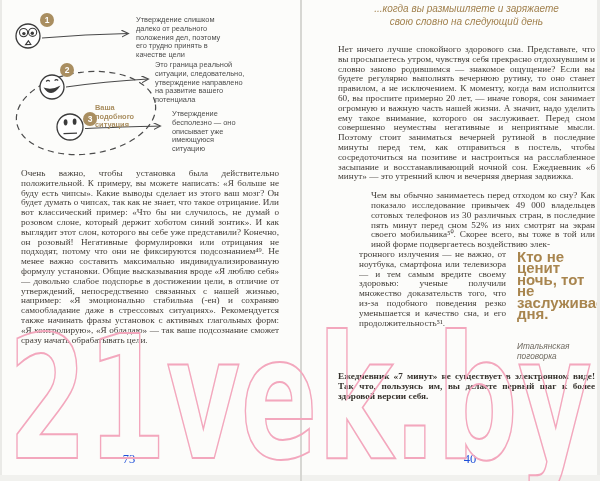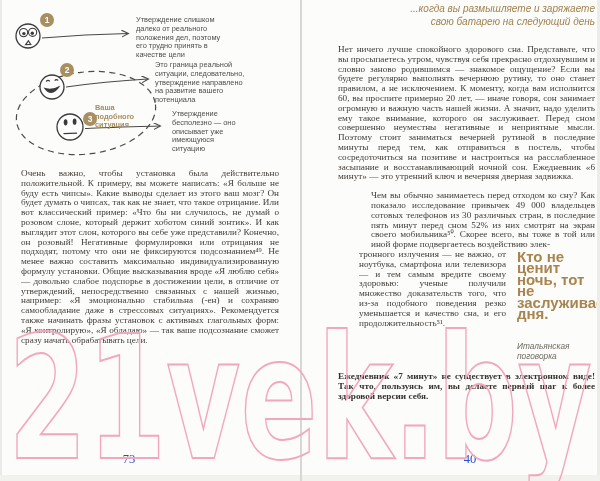--- a/index.html
+++ b/index.html
@@ -29,21 +29,21 @@
   .situation-label{position:absolute;left:95px;top:104px;width:58px;
          font-family:"Liberation Sans",sans-serif;font-weight:bold;font-size:7.4px;
          line-height:8.6px;color:#a98e60;}
   .left-body{margin:2px 0 0 3px;width:258px;font-size:9.2px;line-height:9.8px;
          text-align:justify;hyphens:auto;padding-left:18px;}
 
   
   .right-page{position:absolute;left:338px;top:0;width:257px;height:481px;}
   .chapter-title{margin-top:42px;text-align:center;font-family:"Liberation Sans",sans-serif;
          font-weight:bold;font-size:19px;line-height:22px;color:#a1814e;}
-  .chapter-subtitle{margin-top:3px;text-align:right;font-family:"Liberation Sans",sans-serif;
+  .chapter-subtitle{margin-top:3px;text-align:center;font-family:"Liberation Sans",sans-serif;
          font-style:italic;font-size:10px;line-height:12.5px;color:#a1814e;}
   .rp-para{font-size:9.2px;line-height:9.8px;text-align:justify;hyphens:auto;}
   .para1{margin-top:17px;}
   .para2-wide{margin-top:9px;margin-left:33px;}
   .narrow-row{display:flex;align-items:flex-start;}
   .para2-narrow{width:168px;margin-left:21px;}
   .quote-box{width:78px;margin-left:11px;padding-top:1px;}
   .quote-text{font-family:"Liberation Sans",sans-serif;font-weight:600;font-size:15px;
          line-height:11.5px;color:#a8854e;}
   .quote-attr{margin-top:21px;font-family:"Liberation Sans",sans-serif;font-style:italic;
@@ -114,21 +114,21 @@
       <div class="annot annot2">Это граница реальной ситуации, следовательно, утверждение направлено на развитие вашего потенциала</div>
       <div class="annot annot3">Утверждение бесполезно — оно описывает уже имеющуюся ситуацию</div>
     </div>
 
     <div class="left-body">Очень важно, чтобы установка была действительно положительной. К примеру, вы можете написать: «Я больше не буду есть чипсы». Какие выводы сделает из этого ваш мозг? Он будет думать о чипсах, так как не знает, что такое отрицание. Или вот классический пример: «Что бы ни случилось, не думай о розовом слоне, который держит хоботом синий зонтик». И как выглядит этот слон, которого вы себе уже представили? Конечно, он розовый! Негативные формулировки или отрицания не подходят, потому что они не фиксируются подсознанием⁴⁹. Не менее важно составить максимально индивидуализированную формулу установки. Общие высказывания вроде «Я люблю себя» — довольно слабое подспорье в достижении цели, в отличие от утверждений, непосредственно связанных с нашей жизнью, например: «Я эмоционально стабильна (-ен) и сохраняю самообладание даже в стрессовых ситуациях». Рекомендуется также начинать фразы установок с активных глагольных форм: «Я контролирую», «Я обладаю» — так ваше подсознание сможет сразу начать обрабатывать цели.</div>
   </div>
 
   <div class="right-page">
     <div class="chapter-subtitle">
       <div>...когда вы размышляете и заряжаете</div>
-      <div>свою батарею на следующий день</div>
+      <div>свою словно на следующий день</div>
     </div>
 
     <div class="rp-para para1">Нет ничего лучше спокойного здорового сна. Представьте, что вы просыпаетесь утром, чувствуя себя прекрасно отдохнувшим и словно заново родившимся — знакомое ощущение? Если вы будете регулярно выполнять вечернюю рутину, то оно станет правилом, а не исключением. К моменту, когда вам исполнится 60, вы проспите примерно 20 лет, — иначе говоря, сон занимает огромную и важную часть нашей жизни. А значит, надо уделить ему такое внимание, которого он заслуживает. Перед сном совершенно неуместны негативные и неприятные мысли. Поэтому стоит заниматься вечерней рутиной в последние минуты перед тем, как отправиться в постель, чтобы сосредоточиться на позитиве и настроиться на расслабленное засыпание и восстанавливающий ночной сон. Ежедневник «6 минут» — это утренний ключ и вечерняя дверная задвижка.</div>
     <div class="rp-para para2-wide">Чем вы обычно занимаетесь перед отходом ко сну? Как показало исследование привычек 49 000 владельцев сотовых телефонов из 30 различных стран, в последние пять минут перед сном 52% из них смотрят на экран своего мобильника⁵⁰. Скорее всего, вы тоже в той или иной форме подвергаетесь воздействию элек-</div>
 
     <div class="narrow-row">
       <div class="rp-para para2-narrow">тронного излучения — не важно, от ноутбука, смартфона или телевизора — и тем самым вредите своему здоровью: ученые получили множество доказательств того, что из-за подобного поведения резко уменьшается и качество сна, и его продолжительность⁵¹.</div>
       <div class="quote-box">
         <div class="quote-text">Кто не ценит ночь, тот не заслуживает дня.</div>
         <div class="quote-attr">Итальянская поговорка</div>

